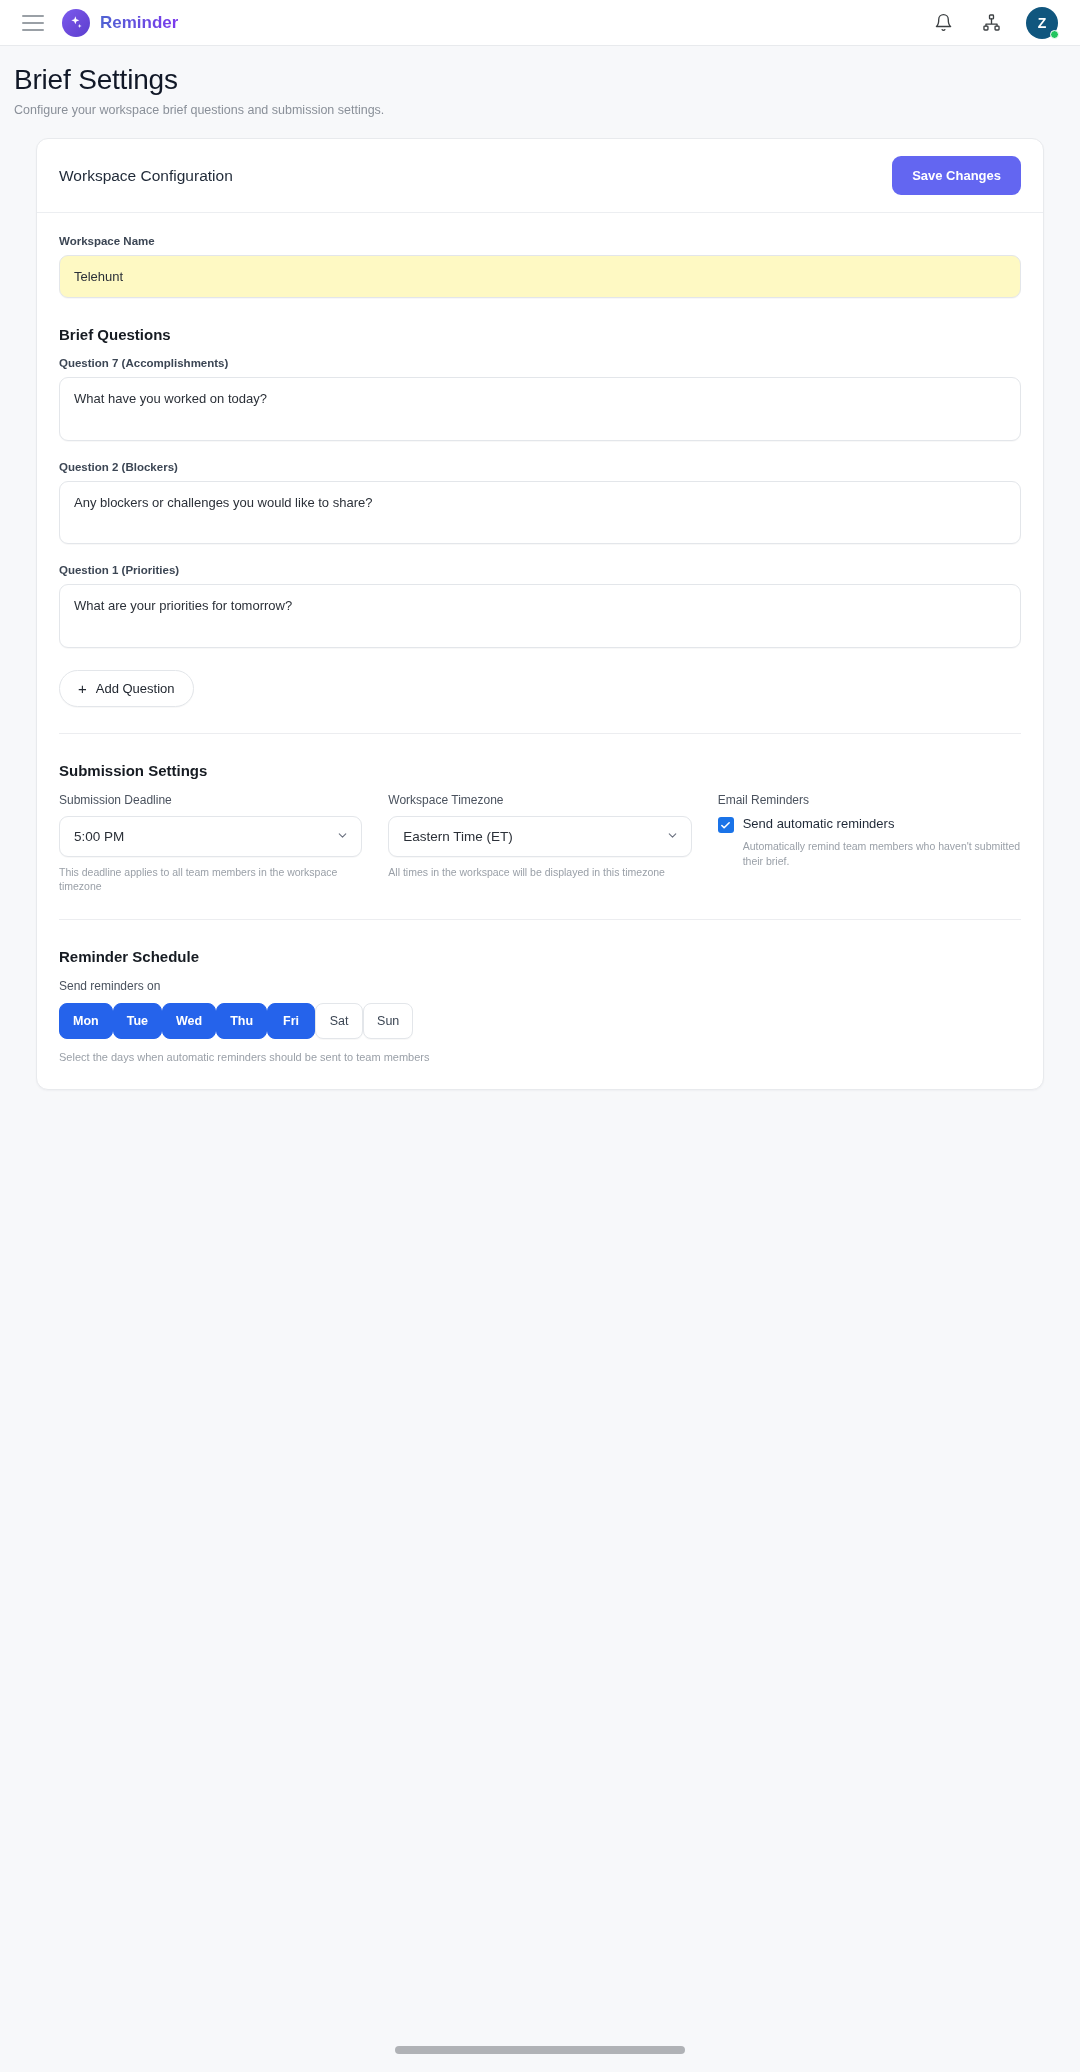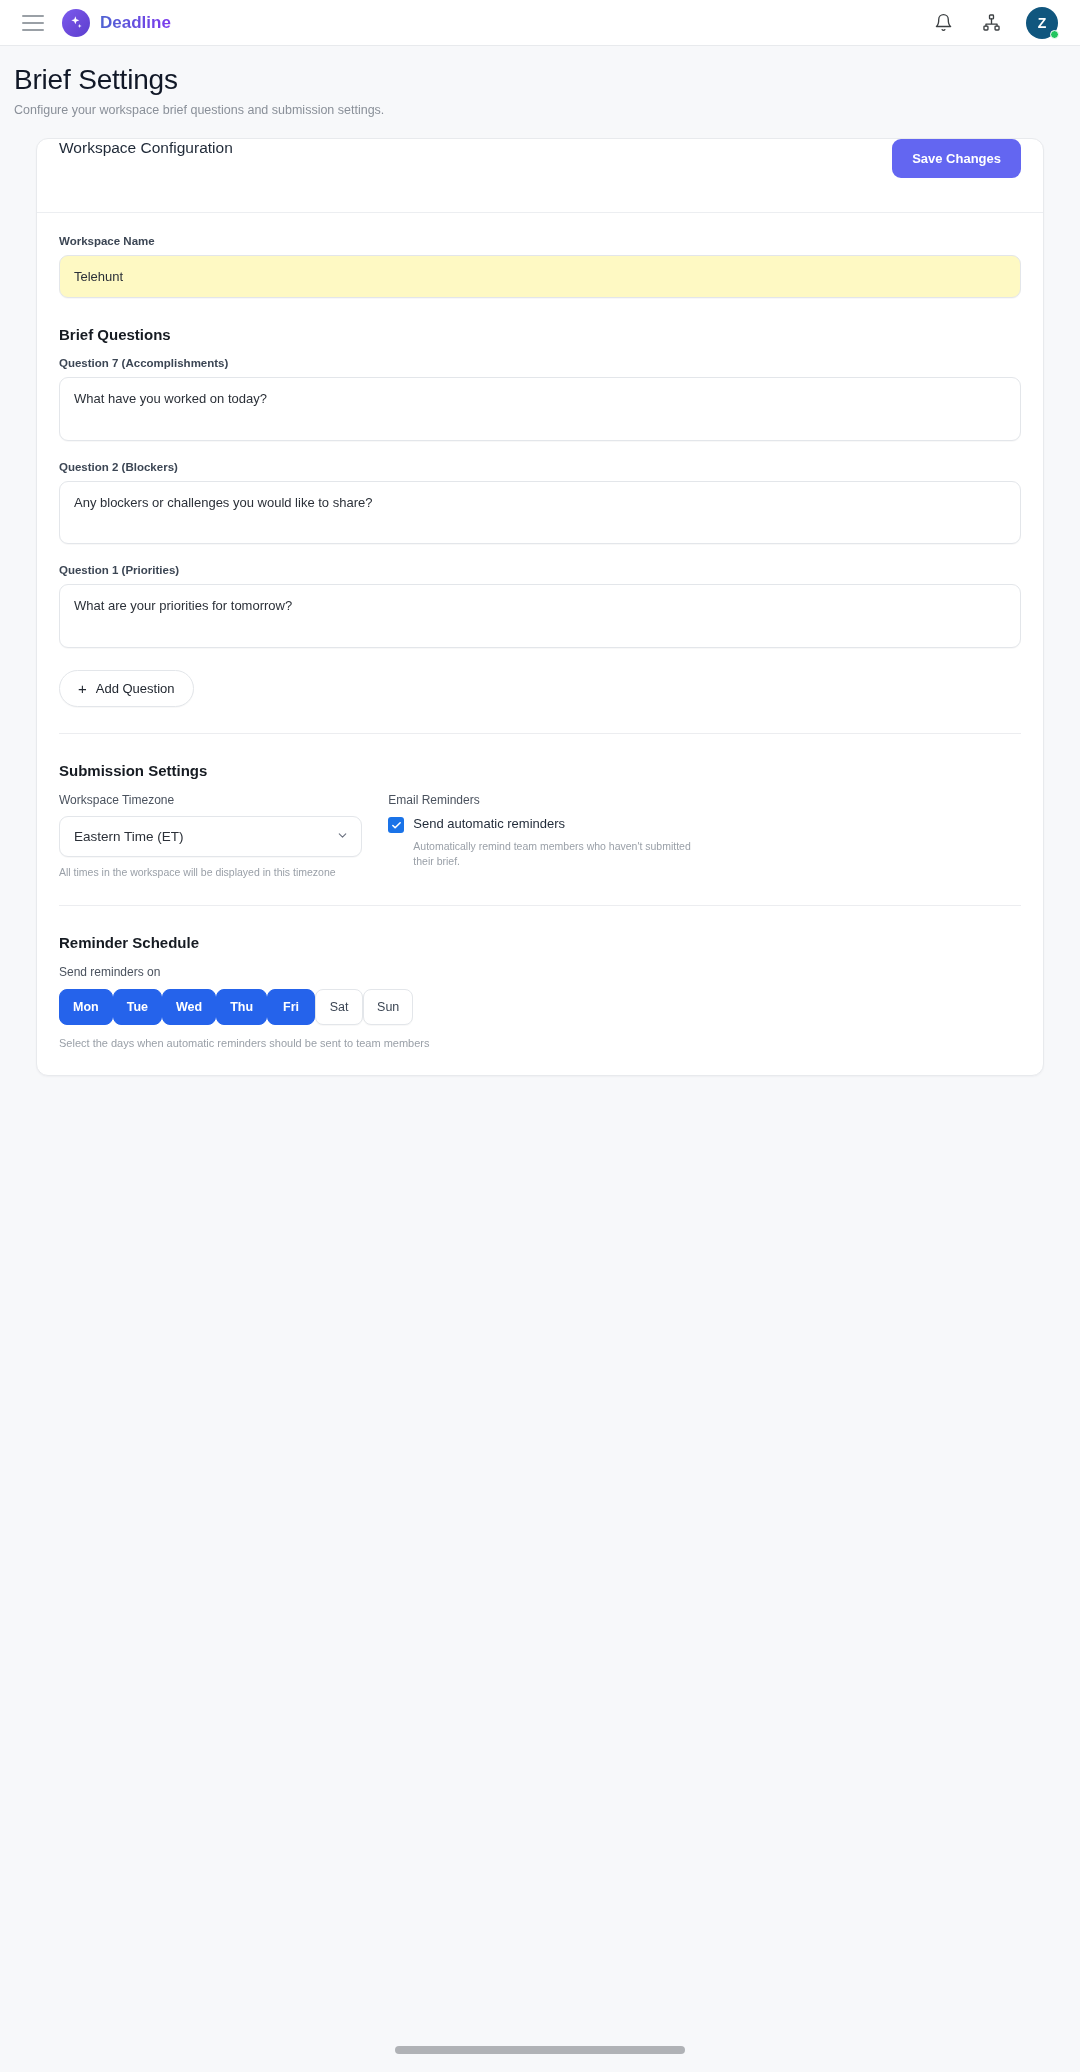--- a/index.html
+++ b/index.html
@@ -85,21 +85,21 @@
   .card {
     margin: 21px 36px 0 36px;
     background: #ffffff;
     border: 1px solid #e8eaed;
     border-radius: 12px;
     box-shadow: 0 1px 2px rgba(16,24,40,0.04);
     overflow: hidden;
   }
   .card-head {
     height: 74px;
-    display: flex; align-items: flex-start;
+    display: flex; align-items: center;
     padding: 0 22px 0 22px;
     border-bottom: 1px solid #eceef1;
   }
   .card-head-title {
     font-size: 15.5px; color: #1f2937; font-weight: normal;
   }
   .save-btn {
     margin-left: auto;
     background: #6366f1;
     color: #ffffff;
@@ -255,21 +255,21 @@
         <span></span>
         <span></span>
     </div>
     <div class="brand">
       <div class="brand-logo">
         <svg width="16" height="16" viewBox="0 0 24 24" fill="#ffffff">
           <path d="M11 2l1.6 4.4L17 8l-4.4 1.6L11 14l-1.6-4.4L5 8l4.4-1.6z"></path>
           <path d="M17.5 13.5l.8 2.2 2.2.8-2.2.8-.8 2.2-.8-2.2-2.2-.8 2.2-.8z"></path>
         </svg>
       </div>
-      <div class="brand-name">Deadline</div>
+      <div class="brand-name">Reminder</div>
     </div>
 
     <div class="topbar-right">
       <div class="icon-btn">
         <svg width="19" height="19" viewBox="0 0 24 24" fill="none" stroke="#3c4043" stroke-width="1.7" stroke-linecap="round" stroke-linejoin="round">
           <path d="M18 8A6 6 0 0 0 6 8c0 7-3 9-3 9h18s-3-2-3-9"></path>
           <path d="M13.7 21a2 2 0 0 1-3.4 0"></path>
         </svg>
       </div>
       <div class="icon-btn">
@@ -330,20 +330,34 @@
         <span>Add Question</span>
       </button>
 
       <div class="divider"></div>
 
       
       <div class="section-title">Submission Settings</div>
 
       <div class="sub-grid">
 
+        <div>
+          <div class="col-label">Submission Deadline</div>
+          <div class="select-wrap">
+            <select class="select-box">
+              <option>5:00 PM</option>
+            </select>
+            <span class="select-chev">
+              <svg width="13" height="13" viewBox="0 0 24 24" fill="none" stroke="#6b7280" stroke-width="2" stroke-linecap="round" stroke-linejoin="round">
+                  <polyline points="6 9 12 15 18 9"></polyline>
+                </svg>
+            </span>
+          </div>
+          <div class="helper">This deadline applies to all team members in the workspace timezone</div>
+        </div>
 
         <div>
           <div class="col-label">Workspace Timezone</div>
           <div class="select-wrap">
             <select class="select-box">
               <option>Eastern Time (ET)</option>
             </select>
             <span class="select-chev">
               <svg width="13" height="13" viewBox="0 0 24 24" fill="none" stroke="#6b7280" stroke-width="2" stroke-linecap="round" stroke-linejoin="round">
                   <polyline points="6 9 12 15 18 9"></polyline>

